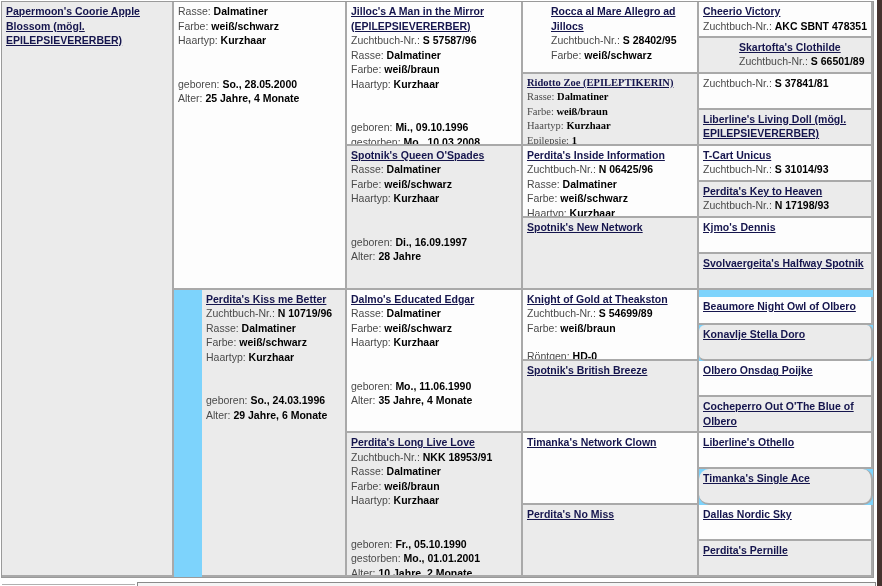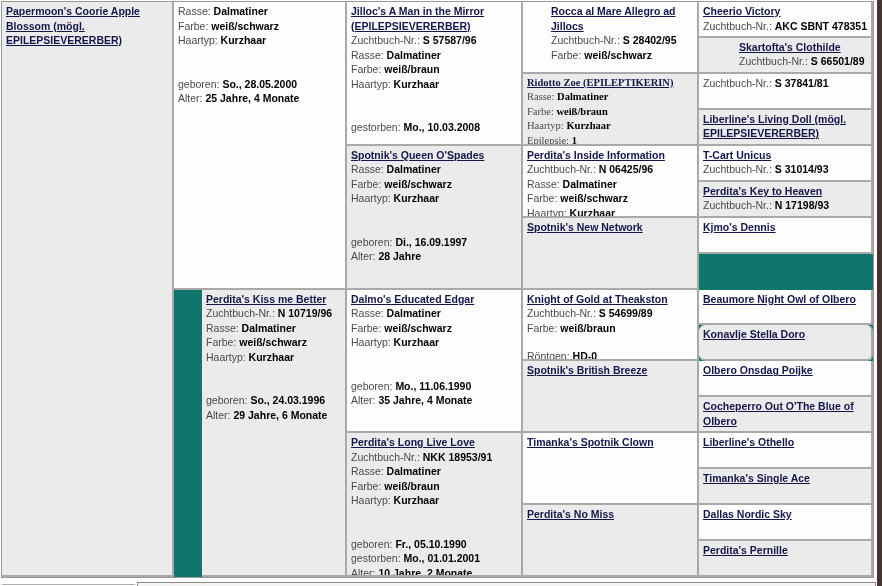--- a/index.html
+++ b/index.html
@@ -6,21 +6,21 @@
   html, body {
     width:882px; height:586px;
     background:#ffffff;
     overflow:hidden;
     font-family:"Liberation Sans", sans-serif;
   }
   #pedigree-table {
     position:absolute; left:1px; top:1px;
     width:873px; height:577px;
     border:1px solid #9a9a9a;
-    background:#0f766e;
+    background:#7dd3fc;
     display:grid;
     grid-template-columns:172px 173px 176px 176px 1fr;
     grid-template-rows:repeat(16, 1fr);
   }
   .cell {
     border-right:2px solid var(--border-col, #a9a9a9);
     border-bottom:2px solid var(--border-col, #a9a9a9);
     background:#fdfdfd;
     padding:2px 3px 0 4px;
     overflow:hidden;
@@ -81,20 +81,21 @@
       <div class="attr-line"><span class="attr-label">geboren: </span><span class="attr-value">So., 24.03.1996</span></div>
       <div class="attr-line"><span class="attr-label">Alter: </span><span class="attr-value">29 Jahre, 6 Monate</span></div>
     </div>
     <div class="cell" style="grid-area: 1 / 3 / span 4;">
       <a class="dog-name">Jilloc's A Man in the Mirror (EPILEPSIEVERERBER)</a>
       <div class="attr-line"><span class="attr-label">Zuchtbuch-Nr.: </span><span class="attr-value">S 57587/96</span></div>
       <div class="attr-line"><span class="attr-label">Rasse: </span><span class="attr-value">Dalmatiner</span></div>
       <div class="attr-line"><span class="attr-label">Farbe: </span><span class="attr-value">weiß/braun</span></div>
       <div class="attr-line"><span class="attr-label">Haartyp: </span><span class="attr-value">Kurzhaar</span></div>
       <div style="height: 29px;"></div>
+      <div class="attr-line"><span class="attr-label">geboren: </span><span class="attr-value">Mi., 09.10.1996</span></div>
       <div class="attr-line"><span class="attr-label">gestorben: </span><span class="attr-value">Mo., 10.03.2008</span></div>
     </div>
     <div class="cell shaded" style="grid-area: 5 / 3 / span 4;">
       <a class="dog-name">Spotnik's Queen O'Spades</a>
       <div class="attr-line"><span class="attr-label">Rasse: </span><span class="attr-value">Dalmatiner</span></div>
       <div class="attr-line"><span class="attr-label">Farbe: </span><span class="attr-value">weiß/schwarz</span></div>
       <div class="attr-line"><span class="attr-label">Haartyp: </span><span class="attr-value">Kurzhaar</span></div>
       <div style="height: 29px;"></div>
       <div class="attr-line"><span class="attr-label">geboren: </span><span class="attr-value">Di., 16.09.1997</span></div>
       <div class="attr-line"><span class="attr-label">Alter: </span><span class="attr-value">28 Jahre</span></div>
@@ -145,21 +146,21 @@
       <a class="dog-name">Knight of Gold at Theakston</a>
       <div class="attr-line"><span class="attr-label">Zuchtbuch-Nr.: </span><span class="attr-value">S 54699/89</span></div>
       <div class="attr-line"><span class="attr-label">Farbe: </span><span class="attr-value">weiß/braun</span></div>
       <div style="height: 14px;"></div>
       <div class="attr-line"><span class="attr-label">Röntgen: </span><span class="attr-value">HD-0</span></div>
     </div>
     <div class="cell shaded" style="grid-area: 11 / 4 / span 2;">
       <a class="dog-name">Spotnik's British Breeze</a>
     </div>
     <div class="cell" style="grid-area: 13 / 4 / span 2;">
-      <a class="dog-name">Timanka's Spotnik Clown</a>
+      <a class="dog-name">Timanka's Network Clown</a>
     </div>
     <div class="cell shaded" style="grid-area: 15 / 4 / span 2;">
       <a class="dog-name">Perdita's No Miss</a>
     </div>
     <div class="cell" style="grid-area: 1 / 5 / span 1;">
       <a class="dog-name">Cheerio Victory</a>
       <div class="attr-line"><span class="attr-label">Zuchtbuch-Nr.: </span><span class="attr-value">AKC SBNT 478351</span></div>
       <div class="attr-line"><span class="attr-label">Farbe: </span><span class="attr-value">weiß/schwarz</span></div>
     </div>
     <div class="cell shaded" style="grid-area: 2 / 5 / span 1; padding-left: 40px;">
@@ -178,36 +179,39 @@
       <a class="dog-name">T-Cart Unicus</a>
       <div class="attr-line"><span class="attr-label">Zuchtbuch-Nr.: </span><span class="attr-value">S 31014/93</span></div>
     </div>
     <div class="cell shaded" style="grid-area: 6 / 5 / span 1;">
       <a class="dog-name">Perdita's Key to Heaven</a>
       <div class="attr-line"><span class="attr-label">Zuchtbuch-Nr.: </span><span class="attr-value">N 17198/93</span></div>
     </div>
     <div class="cell" style="grid-area: 7 / 5 / span 1;">
       <a class="dog-name">Kjmo's Dennis</a>
     </div>
-    <div class="cell" style="grid-area: 9 / 5 / span 1;">
+    <div class="cell shaded" style="grid-area: 8 / 5 / span 1;">
+      <a class="dog-name">Svolvaergeita's Halfway Spotnik</a>
+    </div>
+    <div class="cell" style="grid-area: 9 / 5 / span 1; margin-top: 7px;">
       <a class="dog-name">Beaumore Night Owl of Olbero</a>
     </div>
     <div class="cell shaded" style="grid-area: 10 / 5 / span 1; border-radius: 6px;">
       <a class="dog-name">Konavlje Stella Doro</a>
     </div>
     <div class="cell" style="grid-area: 11 / 5 / span 1;">
       <a class="dog-name">Olbero Onsdag Poijke</a>
     </div>
     <div class="cell shaded" style="grid-area: 12 / 5 / span 1;">
       <a class="dog-name">Cocheperro Out O'The Blue of Olbero</a>
     </div>
     <div class="cell" style="grid-area: 13 / 5 / span 1;">
       <a class="dog-name">Liberline's Othello</a>
     </div>
-    <div class="cell shaded" style="grid-area: 14 / 5 / span 1;">
+    <div class="cell shaded" style="grid-area: 14 / 5 / span 1; border-radius: 10px;">
       <a class="dog-name">Timanka's Single Ace</a>
     </div>
     <div class="cell" style="grid-area: 15 / 5 / span 1;">
       <a class="dog-name">Dallas Nordic Sky</a>
     </div>
     <div class="cell shaded" style="grid-area: 16 / 5 / span 1;">
       <a class="dog-name">Perdita's Pernille</a>
     </div>
   </div>
 <div id="window-edge" style="background: rgb(69, 51, 47);"></div>

